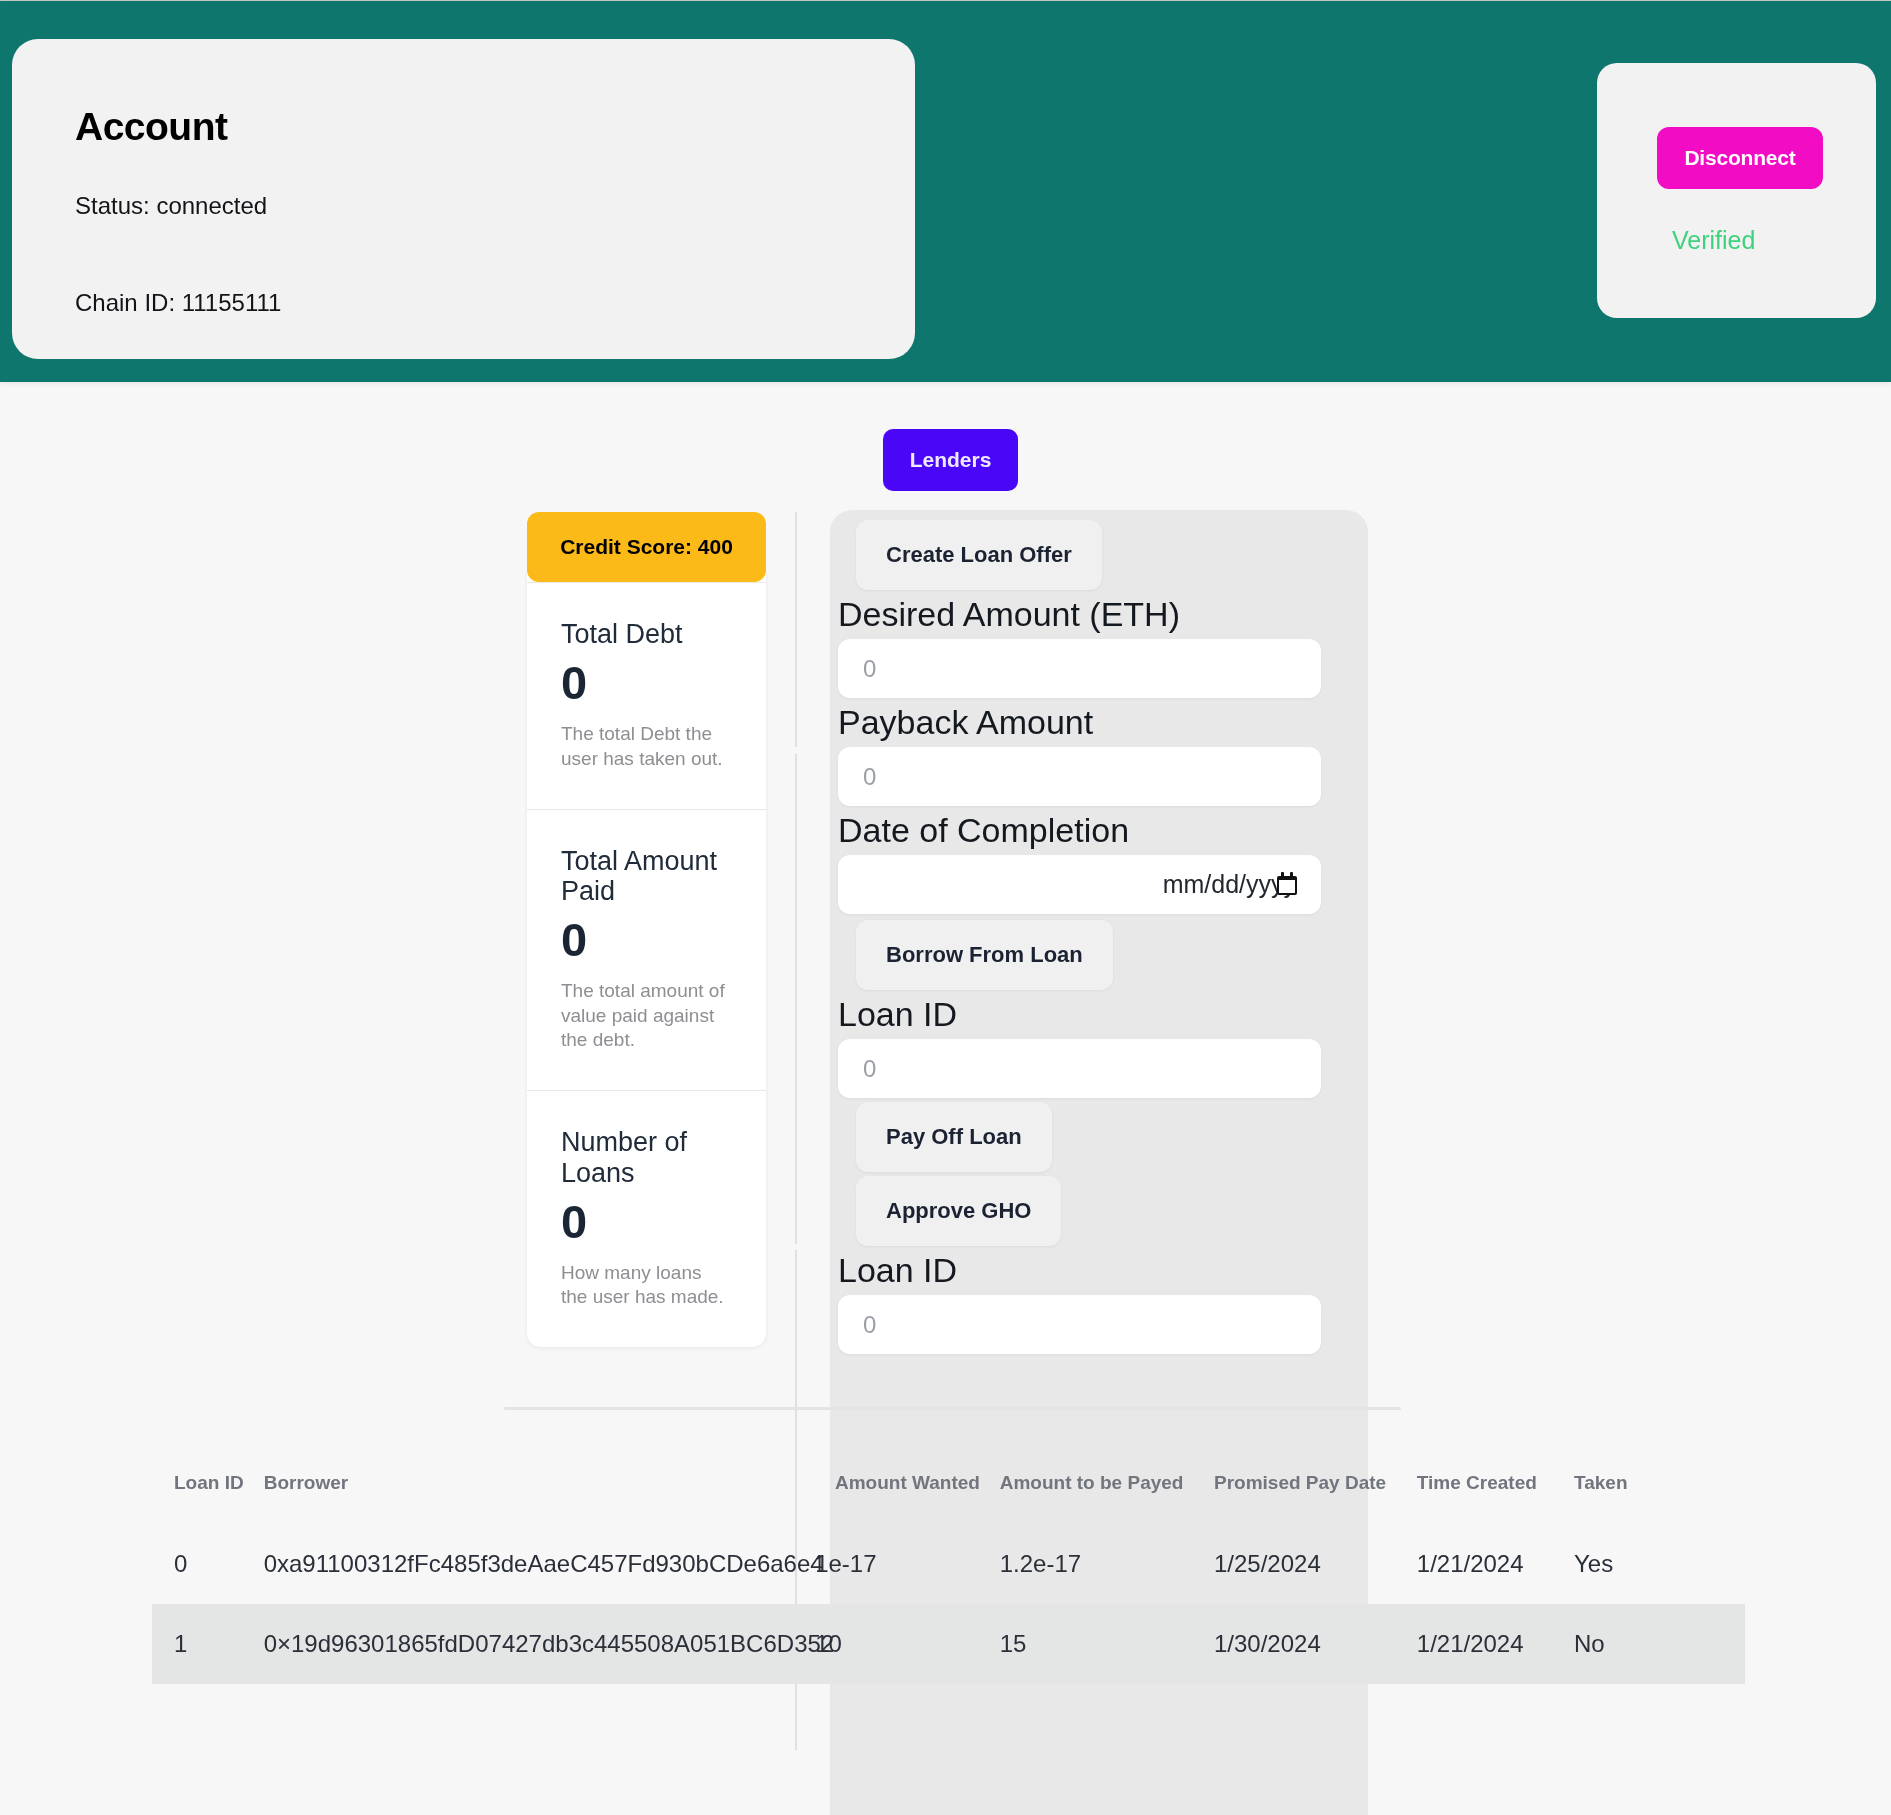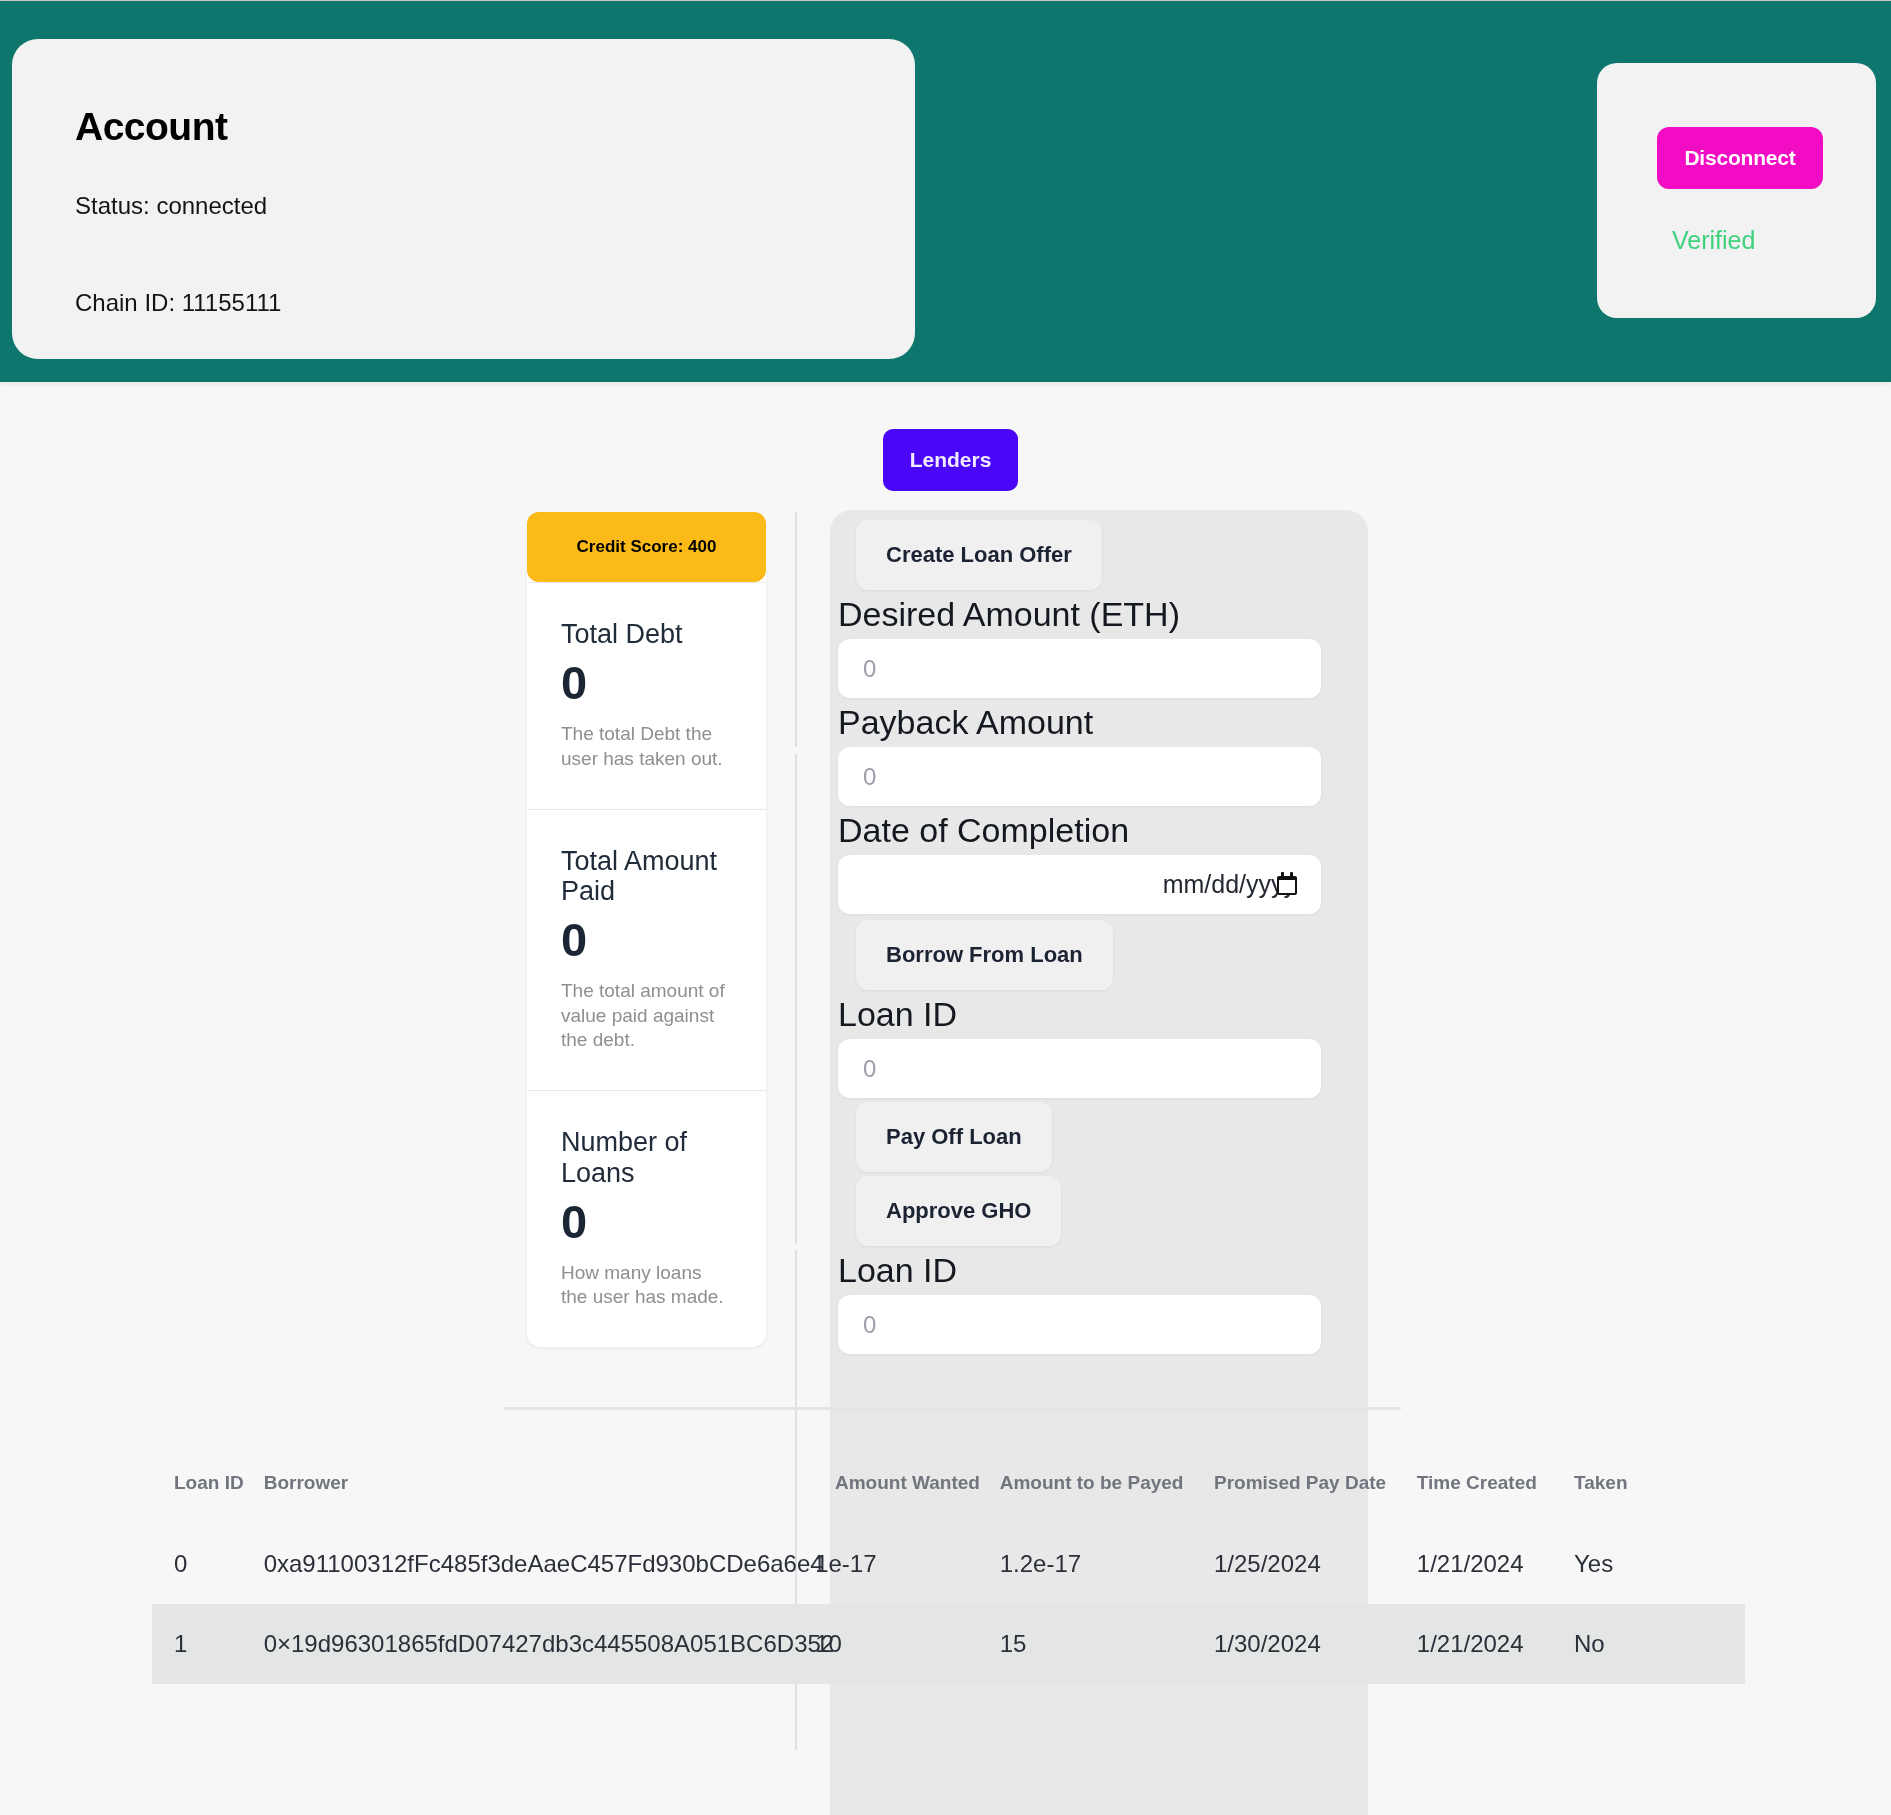--- a/index.html
+++ b/index.html
@@ -130,21 +130,21 @@
     width: 239px;
   }
   .credit-badge {
     width: 239px;
     height: 70px;
     background: #fcba18;
     border-radius: 12px;
     display: flex;
     align-items: center;
     justify-content: center;
-    font-size: 17px;
+    font-size: 21px;
     font-weight: bold;
     color: #000;
     position: relative;
     z-index: 2;
   }
   .stats-card {
     width: 239px;
     background: #ffffff;
     border-radius: 0 0 14px 14px;
     margin-top: -12px;

